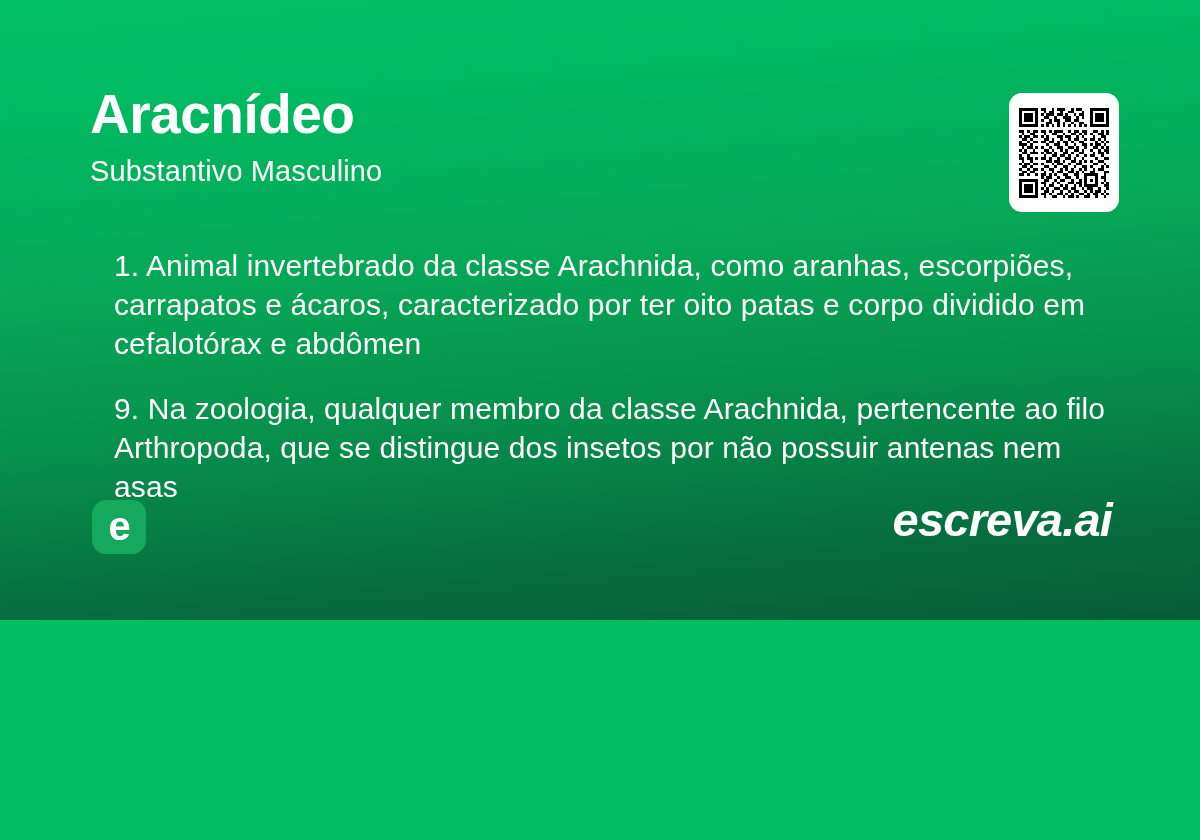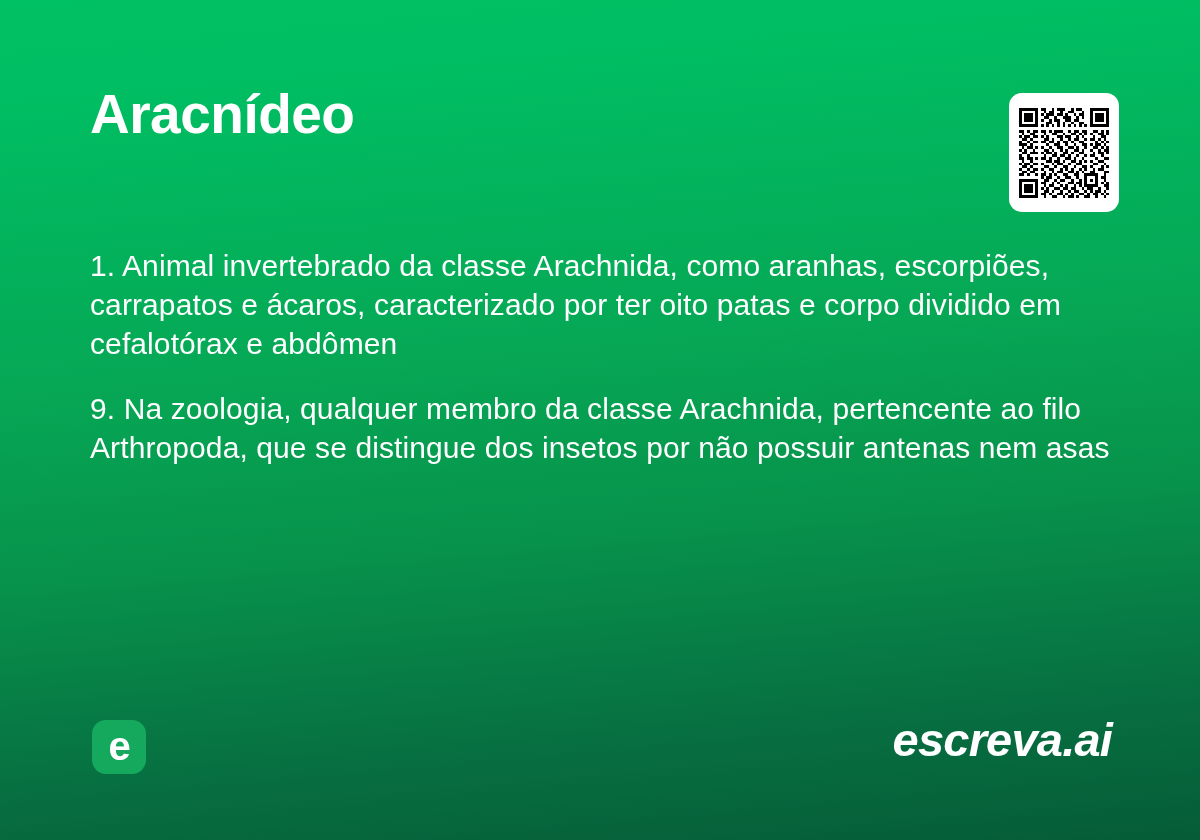--- a/index.html
+++ b/index.html
@@ -12,21 +12,21 @@
   }
 
   body {
     font-family: "Liberation Sans", "DejaVu Sans", sans-serif;
     background: #00bf63;
   }
 
   .card {
     position: relative;
     width: 1200px;
-    height: 840px;
+    height: 620px;
     background: linear-gradient(175deg, #00c164 0%, #00bd62 12%, #06a755 42%, #07924b 62%, #076f41 84%, #055c36 100%);
     overflow: hidden;
   }
 
   
   .header {
     position: absolute;
     left: 90px;
     top: 86px;
     right: 90px;
@@ -75,20 +75,21 @@
     width: 1020px;
   }
 
   .definition {
     font-size: 30px;
     line-height: 39px;
     font-weight: 400;
     color: #ffffff;
     margin-bottom: 26px;
     letter-spacing: 0.1px;
+    margin-left: 24px;
   }
 
   .definition:last-child { margin-bottom: 0; }
 
   
   .footer {
     position: absolute;
     left: 0;
     right: 0;
     bottom: 0;
@@ -130,20 +131,21 @@
     font-style: italic;
   }
 </style>
 </head>
 <body>
 
 <div class="card">
 
   <div class="header">
     <div class="word-title">Aracnídeo</div>
+    <div class="word-class">Substantivo Masculino</div>
   </div>
 
   <div class="qr-wrap">
     <svg viewBox="0 0 33 33" shape-rendering="crispEdges" aria-hidden="true">
       <rect width="33" height="33" fill="#ffffff"></rect>
       <g fill="#000000">
 
         <rect x="0" y="0" width="7" height="1"></rect>
           <rect x="0" y="6" width="7" height="1"></rect>
         <rect x="0" y="0" width="1" height="7"></rect>

